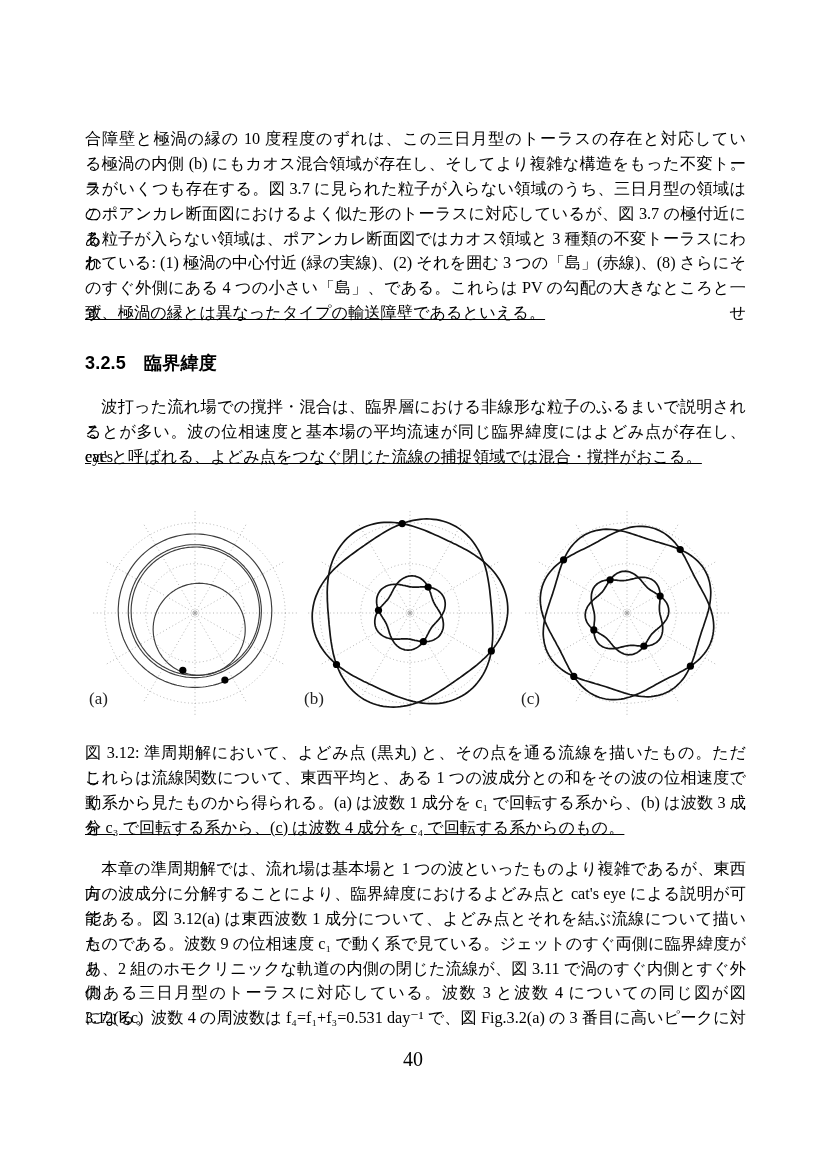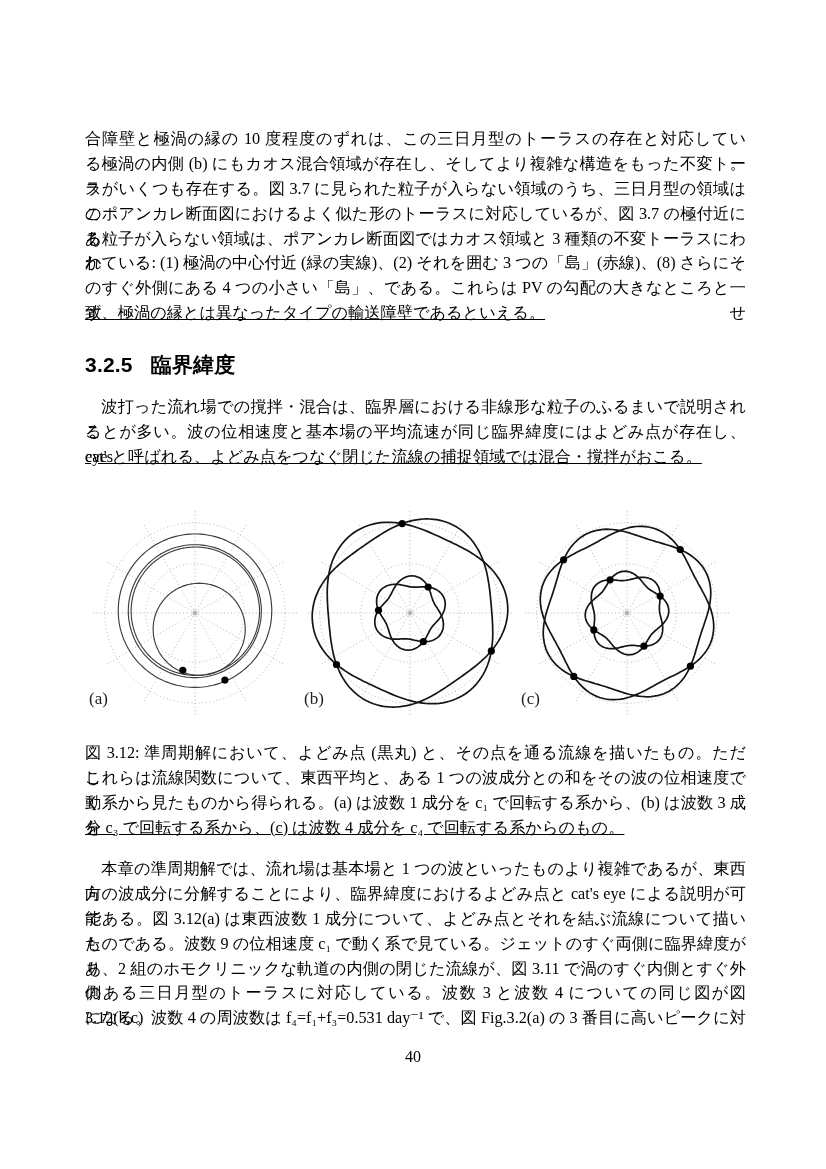--- a/index.html
+++ b/index.html
@@ -27,34 +27,34 @@
   }
   .para .line.noj{
     text-align-last:auto;
     text-decoration:underline;
   }
   .section-heading{
     position:absolute;
     left:85px;top:351px;
     font-family:"Liberation Sans","DejaVu Sans",sans-serif;
     font-weight:bold;
-    font-size:21px;
+    font-size:18px;
     letter-spacing:0.2px;
   }
   .section-heading .section-title{margin-left:18px;}
   .figure-panel{
     position:absolute;
     top:505px;
     width:220px;height:218px;
   }
   .page-number{
     position:absolute;
     top:1048px;left:0;width:826px;
     text-align:center;
-    font-size:16px;
+    font-size:20px;
   }
 </style>
 </head>
 <body>
 
 <div class="page">
 
   <div class="para" style="top:127px">
       <div class="line">合障壁と極渦の縁の 10 度程度のずれは、この三日月型のトーラスの存在と対応している。</div>
       <div class="line">　極渦の内側 (b) にもカオス混合領域が存在し、そしてより複雑な構造をもった不変トーラ</div>

